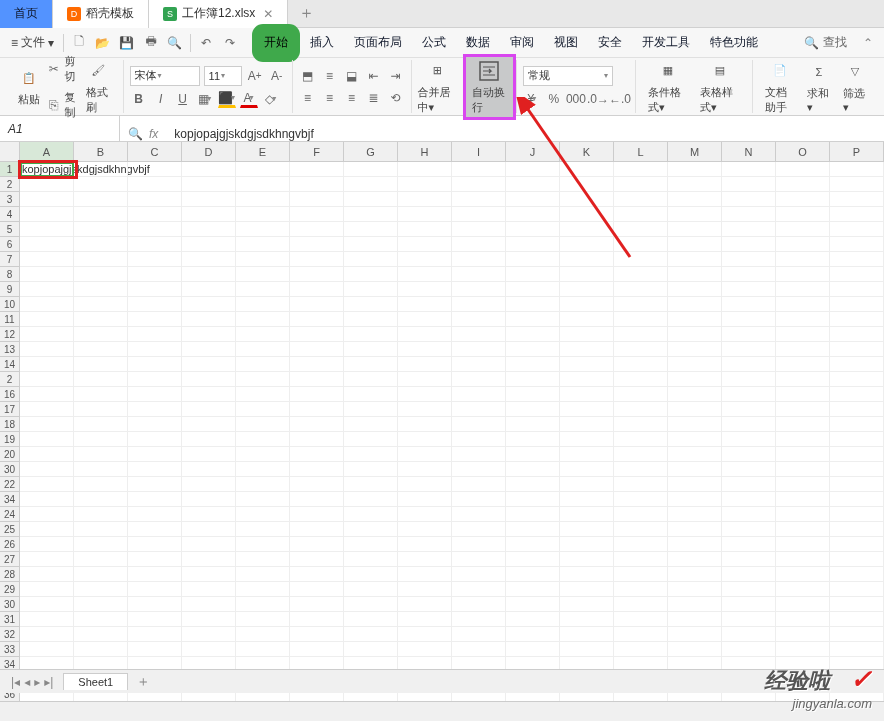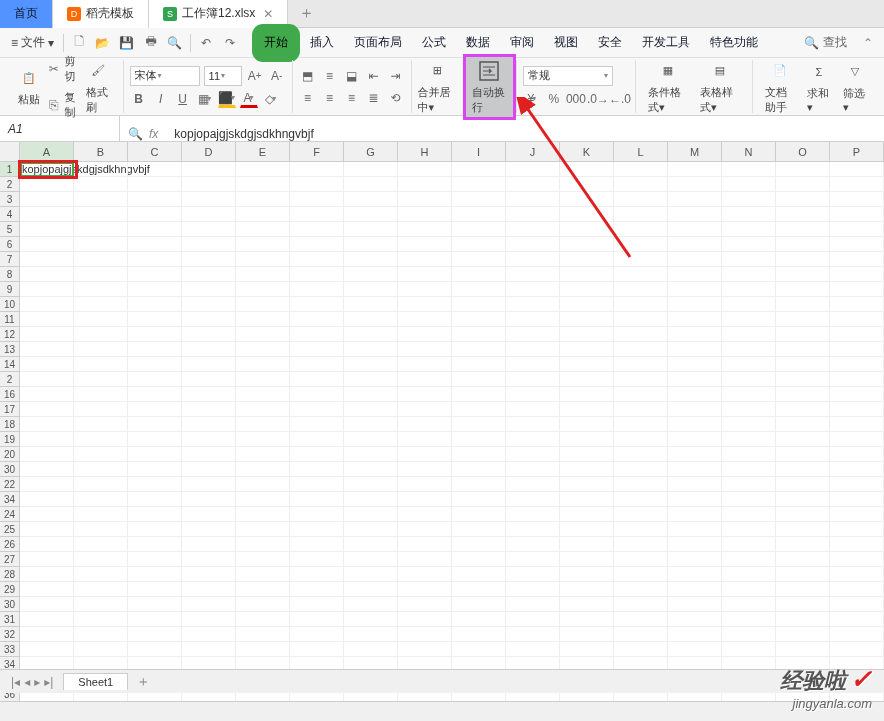--- a/index.html
+++ b/index.html
@@ -70,21 +70,21 @@
     .sheet-tabs { position: fixed; bottom: 28px; left: 0; right: 0; height: 24px; background: #f0f0f0; border-top: 1px solid #ccc; display: flex; align-items: center; padding: 0 5px; }
     .sheet-nav { display: flex; gap: 4px; color: #888; padding: 0 6px;}
     .sheet-tab { padding: 2px 14px; background: #fff; border: 1px solid #ccc; border-bottom: none; font-size: 11px; margin-left: 4px;}
     .sheet-plus { padding: 0 8px; color: #888; font-size: 14px;}
     
     
     .status-bar { position: fixed; bottom: 0; left: 0; right: 0; height: 20px; background: #f0f0f0; border-top: 1px solid #ccc; }
     
     
     .watermark { position: fixed; bottom: 10px; right: 12px; text-align: right; }
-    .wm-top { font-size: 22px; font-weight: bold; font-style: italic; color: #555; text-shadow: 1px 1px 0 #fff; display: flex; align-items: baseline; gap:4px;}
+    .wm-top { font-size: 22px; font-weight: bold; font-style: italic; color: #555; text-shadow: 1px 1px 0 #fff; display: flex; align-items: baseline; gap:20px;}
     .wm-top .check { color: #e02020; font-size: 26px;}
     .wm-bot { font-size: 13px; font-style: italic; color: #666; text-shadow: 1px 1px 0 #fff;}
   </style>
 </head>
 <body>
 
 <div class="top-tabs">
   <div class="top-tab home">
     <span>首页</span>
   </div>

